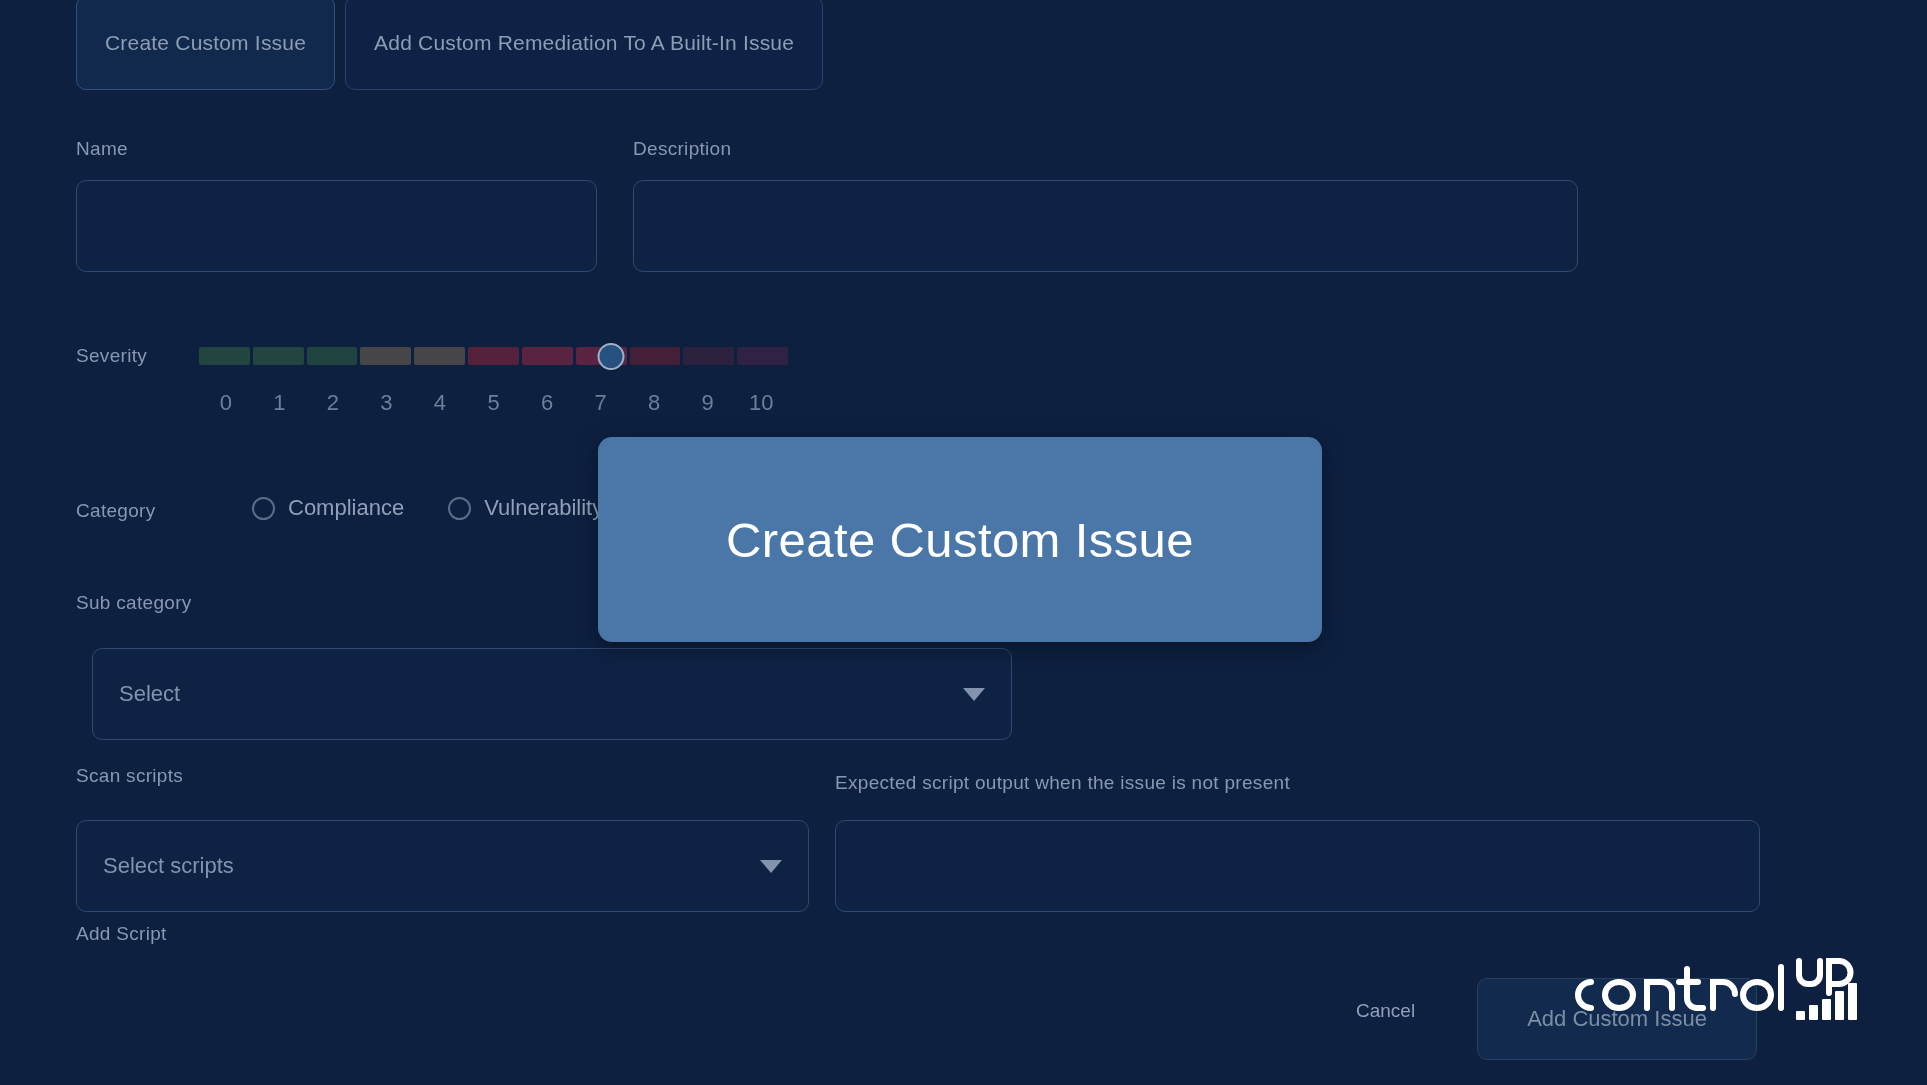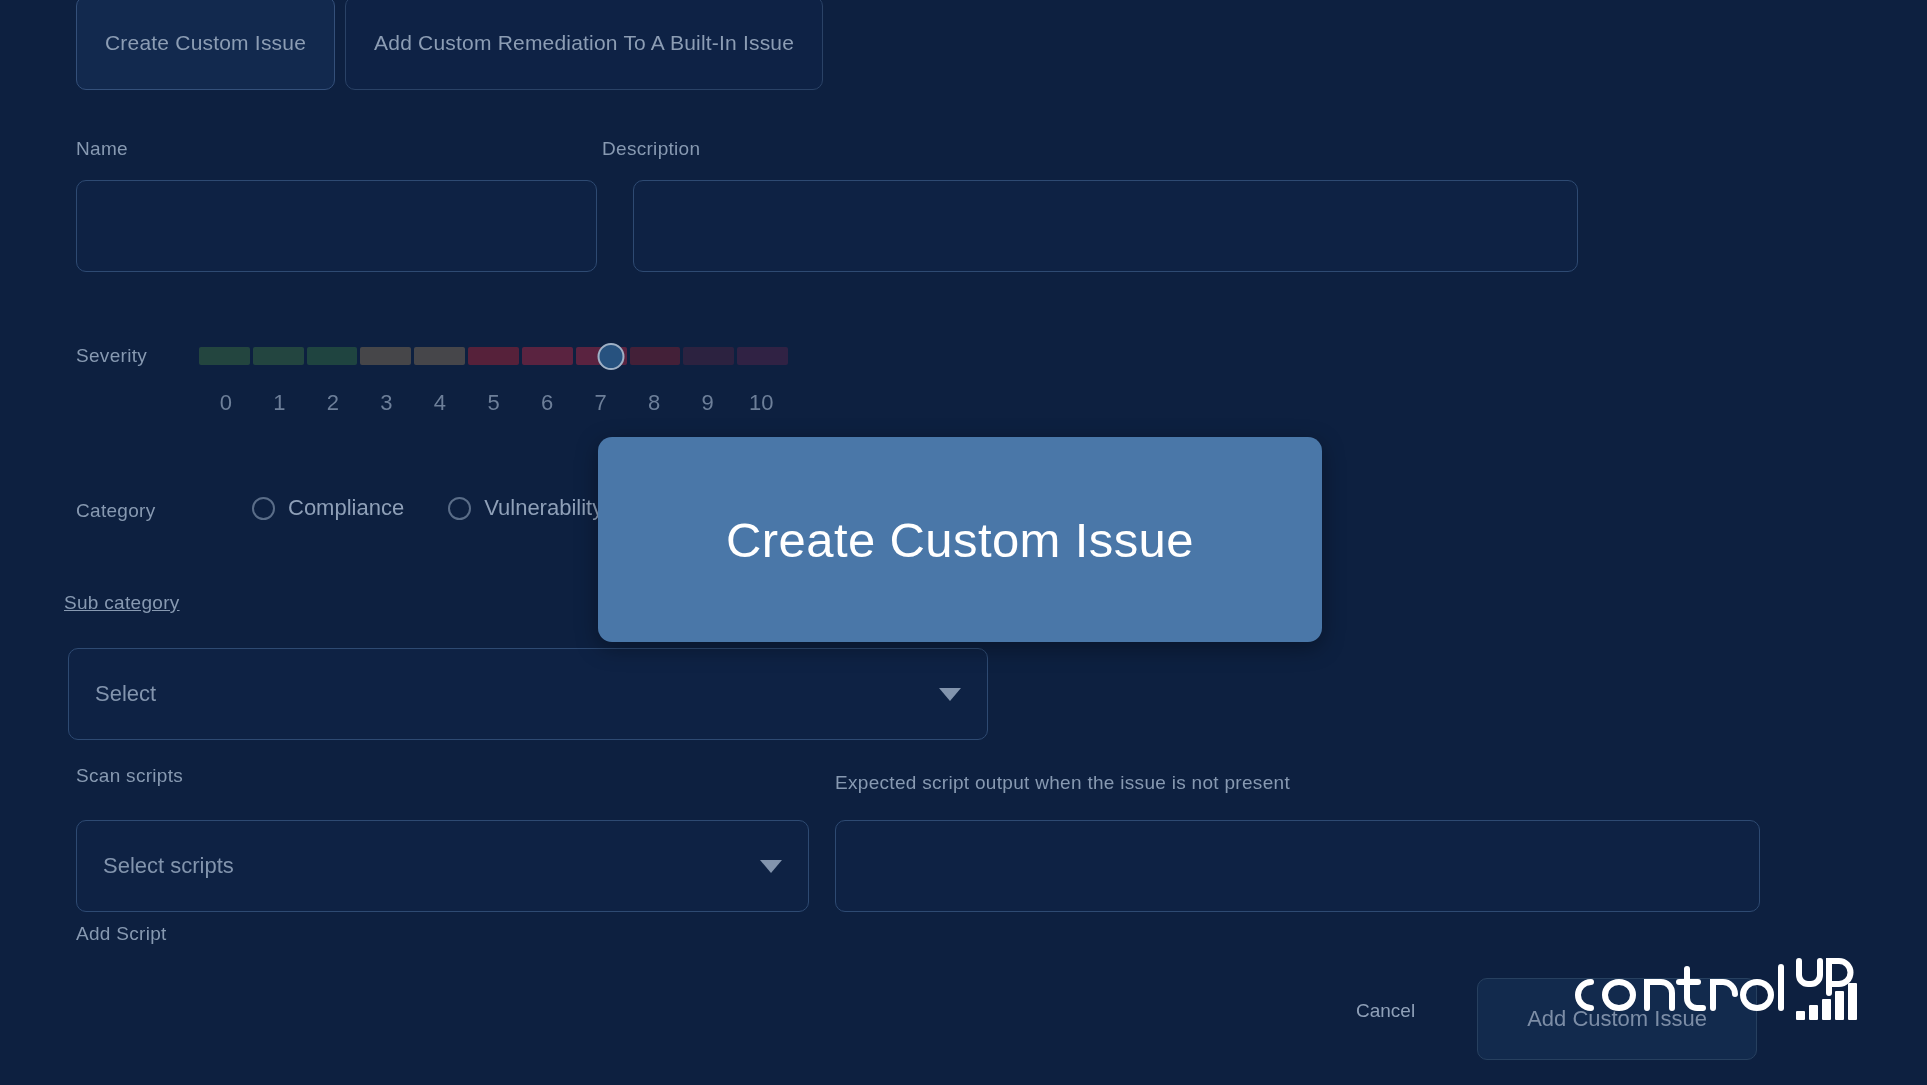--- a/index.html
+++ b/index.html
@@ -67,21 +67,21 @@
   .input-box {
     border: 1px solid #2e4straight;
     border: 1px solid #2e4a72;
     border-radius: 10px;
     background: #0e2244;
   }
 
   
   #lbl-name   { position: absolute; left: 76px;  top: 138px; }
   #inp-name   { position: absolute; left: 76px;  top: 180px; width: 521px; height: 92px; }
-  #lbl-desc   { position: absolute; left: 602px; top: 138px; }
+  #lbl-desc   { position: absolute; left: 633px; top: 138px; }
   #inp-desc   { position: absolute; left: 633px; top: 180px; width: 945px; height: 92px; }
 
   
   #lbl-severity { position: absolute; left: 76px; top: 345px; }
   #severity-slider {
     position: absolute;
     left: 199px;
     top: 347px;
     width: 589px;
     height: 20px;
@@ -159,24 +159,24 @@
     height: 23px;
     border-radius: 50%;
     border: 2px solid #5a6d88;
   }
   .radio-label {
     font-size: 22px;
     color: #8fa0b8;
   }
 
   
-  #lbl-subcat { position: absolute; left: 64px; top: 592px; text-decoration: underline; }
+  #lbl-subcat { position: absolute; left: 76px; top: 592px; }
   #sel-subcat {
     position: absolute;
-    left: 68px;
+    left: 92px;
     top: 648px;
     width: 920px;
     height: 92px;
     border: 1px solid #2e4a72;
     border-radius: 10px;
     background: #0e2244;
     display: flex;
     align-items: center;
     padding: 16px 26px;
     cursor: pointer;

